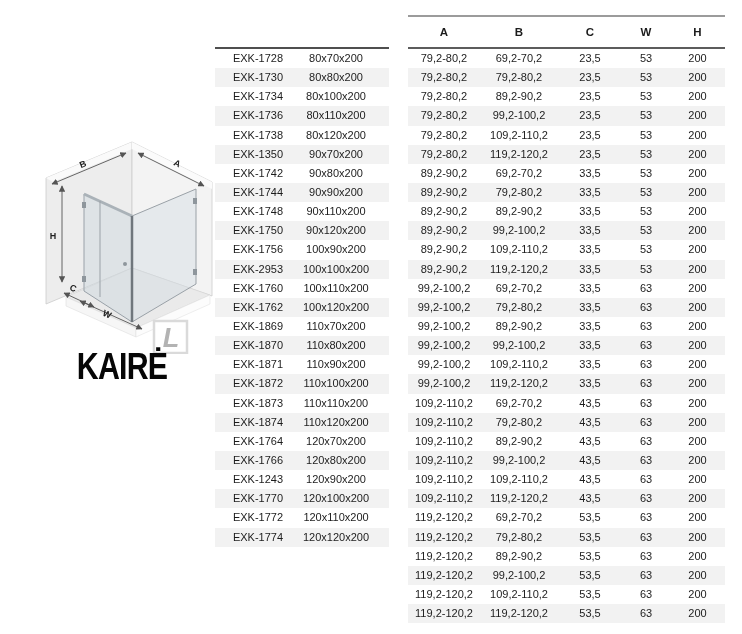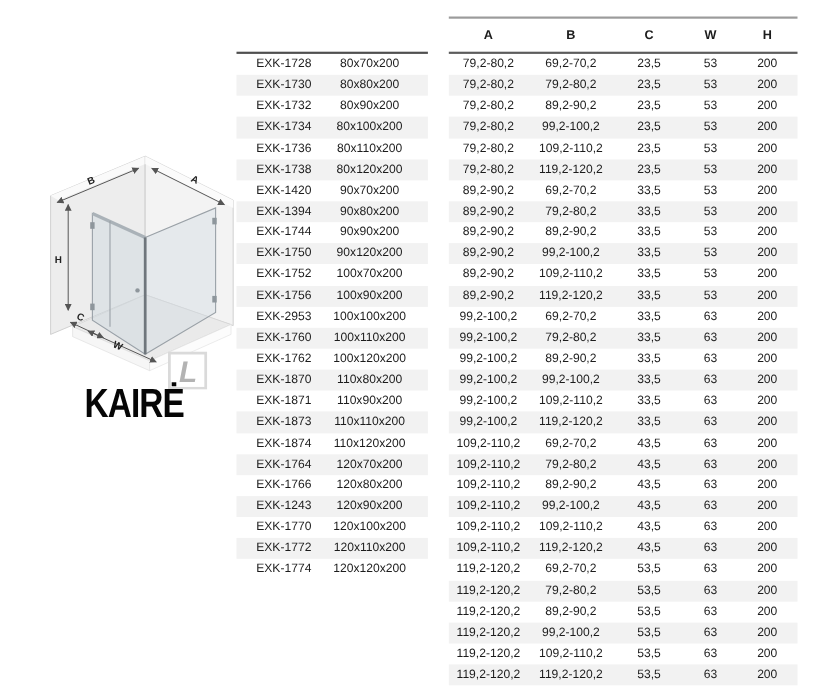--- a/index.html
+++ b/index.html
@@ -101,78 +101,82 @@
     <div id="left-rows">
         <div class="trow">
           <div class="cell c-code">EXK-1728</div>
           <div class="cell c-size">80x70x200</div>
         </div>
         <div class="trow">
           <div class="cell c-code">EXK-1730</div>
           <div class="cell c-size">80x80x200</div>
         </div>
         <div class="trow">
-          <div class="cell c-code">EXK-1732</div>
-          <div class="cell c-size">80x90x200</div>
-        </div>
-        <div class="trow">
           <div class="cell c-code">EXK-1734</div>
           <div class="cell c-size">80x100x200</div>
         </div>
         <div class="trow">
           <div class="cell c-code">EXK-1736</div>
           <div class="cell c-size">80x110x200</div>
         </div>
         <div class="trow">
           <div class="cell c-code">EXK-1738</div>
           <div class="cell c-size">80x120x200</div>
         </div>
         <div class="trow">
-          <div class="cell c-code">EXK-1420</div>
+          <div class="cell c-code">EXK-1350</div>
           <div class="cell c-size">90x70x200</div>
         </div>
         <div class="trow">
-          <div class="cell c-code">EXK-1394</div>
+          <div class="cell c-code">EXK-1742</div>
           <div class="cell c-size">90x80x200</div>
         </div>
         <div class="trow">
           <div class="cell c-code">EXK-1744</div>
           <div class="cell c-size">90x90x200</div>
         </div>
         <div class="trow">
+          <div class="cell c-code">EXK-1748</div>
+          <div class="cell c-size">90x110x200</div>
+        </div>
+        <div class="trow">
           <div class="cell c-code">EXK-1750</div>
           <div class="cell c-size">90x120x200</div>
         </div>
         <div class="trow">
-          <div class="cell c-code">EXK-1752</div>
-          <div class="cell c-size">100x70x200</div>
-        </div>
-        <div class="trow">
           <div class="cell c-code">EXK-1756</div>
           <div class="cell c-size">100x90x200</div>
         </div>
         <div class="trow">
           <div class="cell c-code">EXK-2953</div>
           <div class="cell c-size">100x100x200</div>
         </div>
         <div class="trow">
           <div class="cell c-code">EXK-1760</div>
           <div class="cell c-size">100x110x200</div>
         </div>
         <div class="trow">
           <div class="cell c-code">EXK-1762</div>
           <div class="cell c-size">100x120x200</div>
         </div>
         <div class="trow">
+          <div class="cell c-code">EXK-1869</div>
+          <div class="cell c-size">110x70x200</div>
+        </div>
+        <div class="trow">
           <div class="cell c-code">EXK-1870</div>
           <div class="cell c-size">110x80x200</div>
         </div>
         <div class="trow">
           <div class="cell c-code">EXK-1871</div>
           <div class="cell c-size">110x90x200</div>
+        </div>
+        <div class="trow">
+          <div class="cell c-code">EXK-1872</div>
+          <div class="cell c-size">110x100x200</div>
         </div>
         <div class="trow">
           <div class="cell c-code">EXK-1873</div>
           <div class="cell c-size">110x110x200</div>
         </div>
         <div class="trow">
           <div class="cell c-code">EXK-1874</div>
           <div class="cell c-size">110x120x200</div>
         </div>
         <div class="trow">

